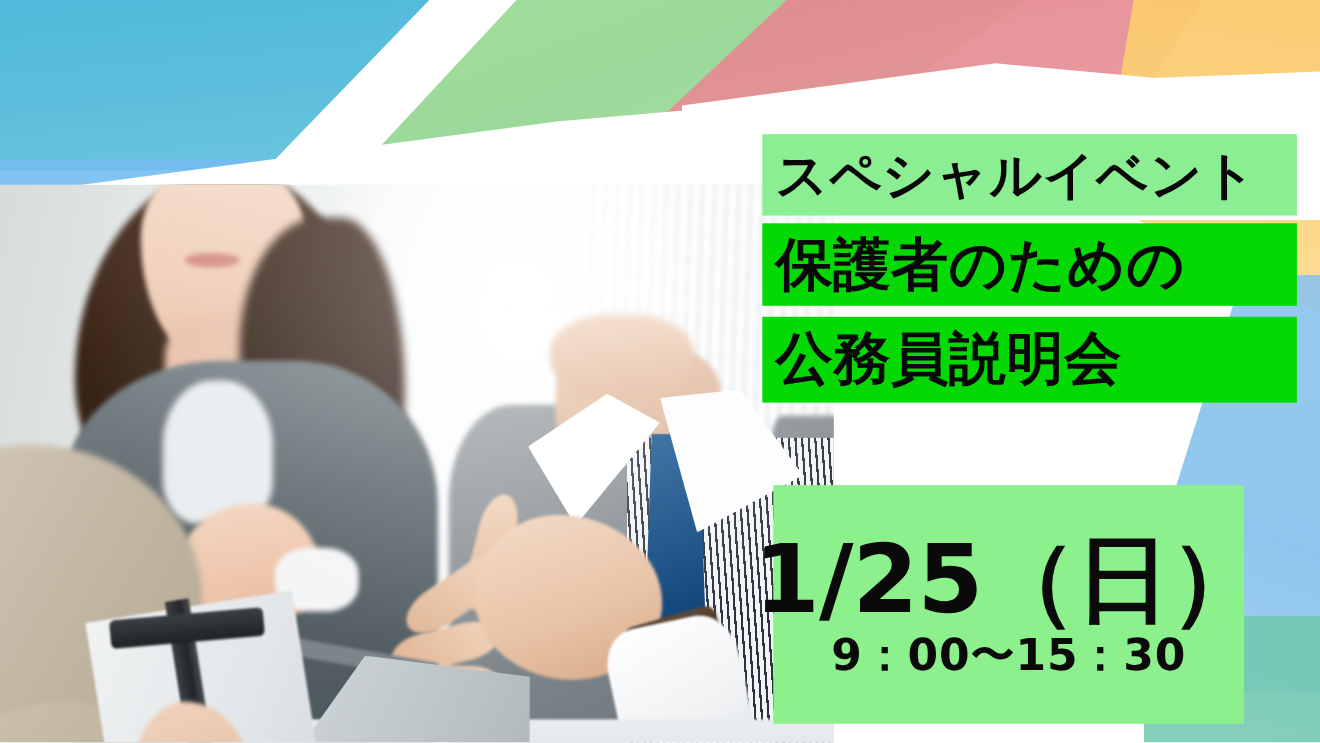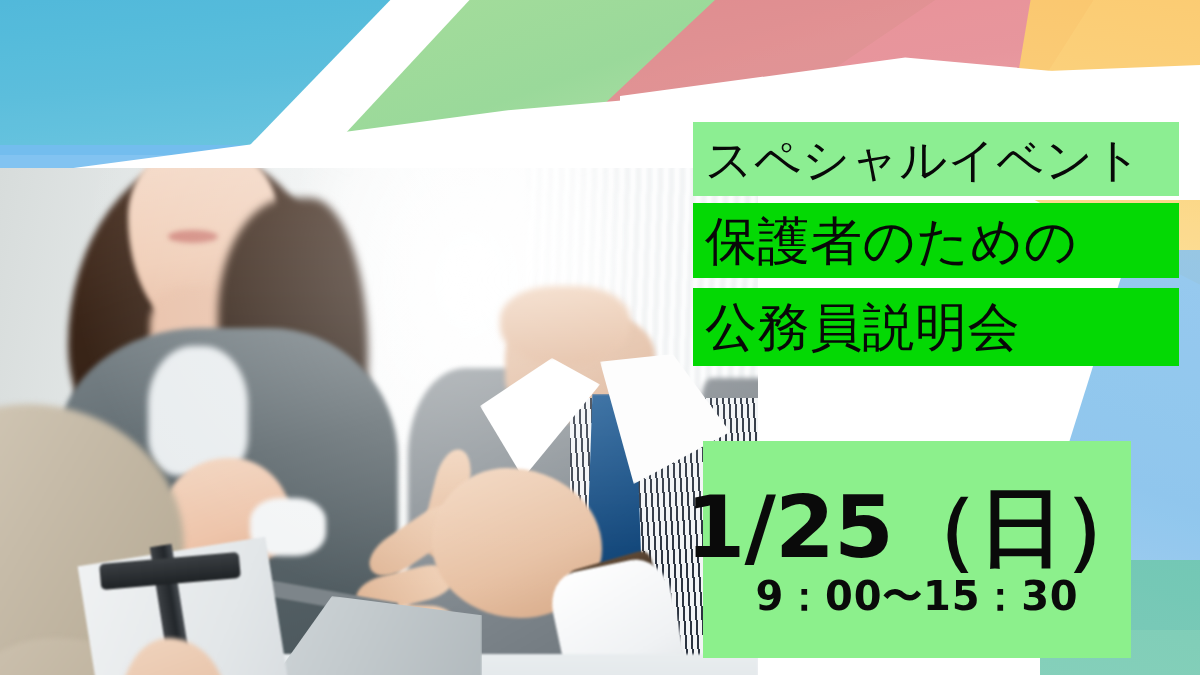--- a/index.html
+++ b/index.html
@@ -314,21 +314,21 @@
     background:radial-gradient(ellipse at 62% 18%, rgba(255,255,255,.40) 0%, rgba(255,255,255,0) 60%);
     pointer-events:none;
   }
 
   
   .tbox {
     position:absolute;
     display:flex; align-items:center;
     padding-left:12px;
     font-family:"DejaVu Sans", "Liberation Sans", sans-serif;
-    font-weight:400;
+    font-weight:700;
     color:#080808;
     letter-spacing:.01em;
     white-space:nowrap;
     line-height:1;
   }
   #tbox-1 { left:693px; top:122px;  width:486px; height:74px; font-size:47px; }
   #tbox-2 { left:693px; top:203px;  width:486px; height:75px; font-size:52px; }
   #tbox-3 { left:693px; top:288px;  width:486px; height:78px; font-size:52px; }
 
   #datebox {

